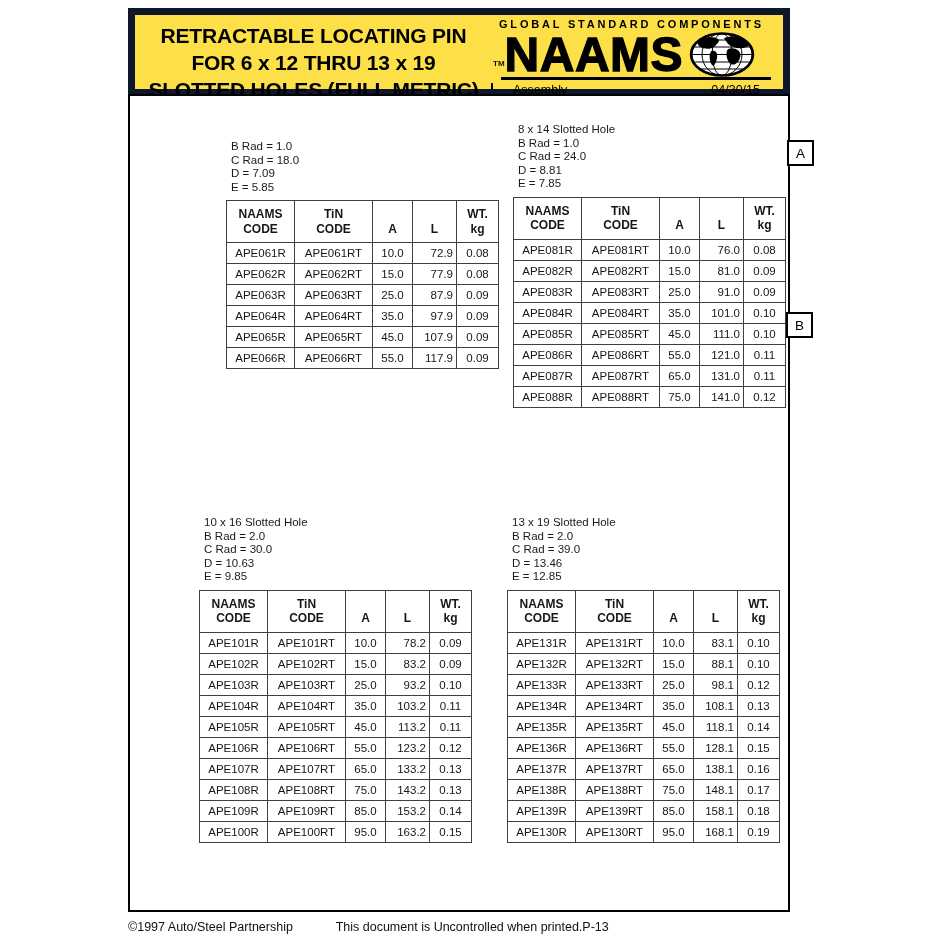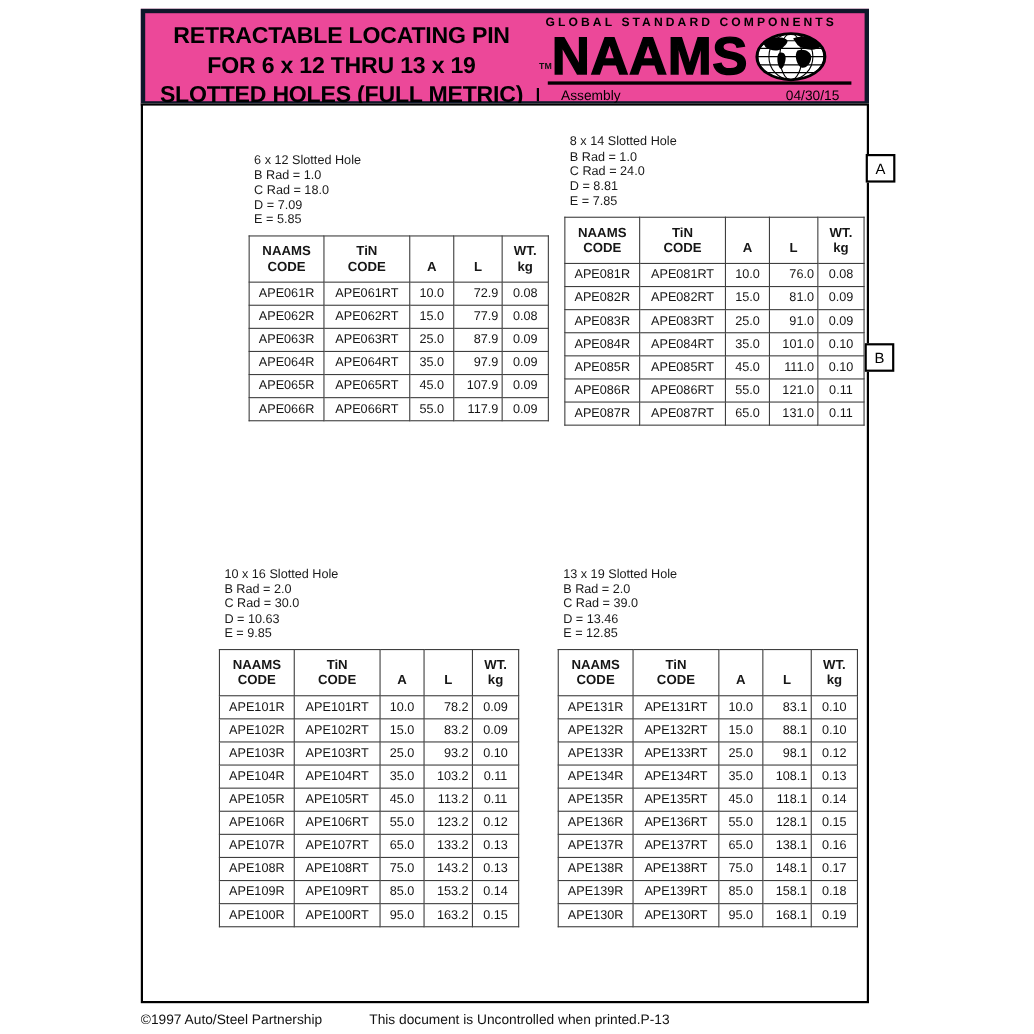--- a/index.html
+++ b/index.html
@@ -1,21 +1,21 @@
 <!DOCTYPE html>
 <html><head>
 <meta charset="utf-8">
 <style>
   html,body{margin:0;padding:0;background:#fff;}
   .page{position:relative;width:940px;height:940px;background:#ffffff;
         font-family:"Liberation Sans", sans-serif;color:#111;overflow:hidden;}
 
   
   .header-box{position:absolute;left:128px;top:8px;width:662px;height:88px;
-              border:4px solid #0f172a;box-sizing:border-box;display:flex;background:#ec4899;}
+              border:7px solid #0f172a;box-sizing:border-box;display:flex;background:#fde047;}
   .title-area{width:357px;box-sizing:border-box;padding-top:7px;text-align:center;
               font-weight:bold;font-size:21px;line-height:27px;letter-spacing:-0.2px;color:#000;}
   .brand-area{flex:1;position:relative;box-sizing:border-box;padding-top:3px;}
   .tagline{font-weight:bold;font-size:11px;letter-spacing:2.8px;padding-left:7px;
            white-space:nowrap;color:#000;}
   .brand-row{display:flex;align-items:flex-end;height:45px;padding-left:1px;}
   .tm{font-size:8px;font-weight:bold;margin-bottom:7px;letter-spacing:0;}
   .brand-name{font-size:48px;font-weight:bold;line-height:40px;letter-spacing:0.5px;
               color:#000;-webkit-text-stroke:1.3px #000;}
   .globe{margin-left:5px;position:relative;top:3px;}
@@ -110,21 +110,20 @@
         <span>04/30/15</span>
       </div>
       <div class="header-vdiv" style="left:-1px;"></div>
     </div>
   </div>
 
   <div class="main-box"></div>
 
   <div class="tgroup" id="tgroup-0">
       <div class="spec-block">
-        <div class="spec-line">6 x 12 Slotted Hole</div>
         <div class="spec-line">B Rad = 1.0</div>
         <div class="spec-line">C Rad = 18.0</div>
         <div class="spec-line">D = 7.09</div>
         <div class="spec-line">E = 5.85</div>
       </div>
       <table class="parts">
         <thead>
           <tr>
             <th class="c0">
               <div>NAAMS</div>
@@ -270,20 +269,27 @@
             <td class="c3">121.0</td>
             <td class="c4">0.11</td>
           </tr>
           <tr>
             <td class="c0">APE087R</td>
             <td class="c1">APE087RT</td>
             <td class="c2">65.0</td>
             <td class="c3">131.0</td>
             <td class="c4">0.11</td>
           </tr>
+          <tr>
+            <td class="c0">APE088R</td>
+            <td class="c1">APE088RT</td>
+            <td class="c2">75.0</td>
+            <td class="c3">141.0</td>
+            <td class="c4">0.12</td>
+          </tr>
         </tbody>
       </table>
     </div>
   <div class="tgroup" id="tgroup-2">
       <div class="spec-block">
         <div class="spec-line">10 x 16 Slotted Hole</div>
         <div class="spec-line">B Rad = 2.0</div>
         <div class="spec-line">C Rad = 30.0</div>
         <div class="spec-line">D = 10.63</div>
         <div class="spec-line">E = 9.85</div>

